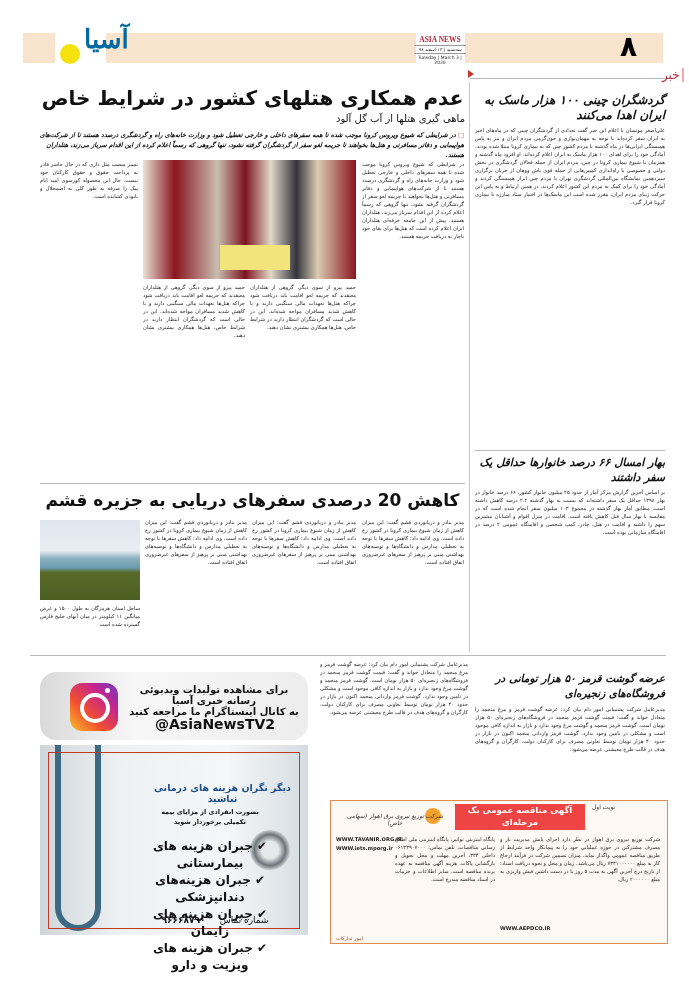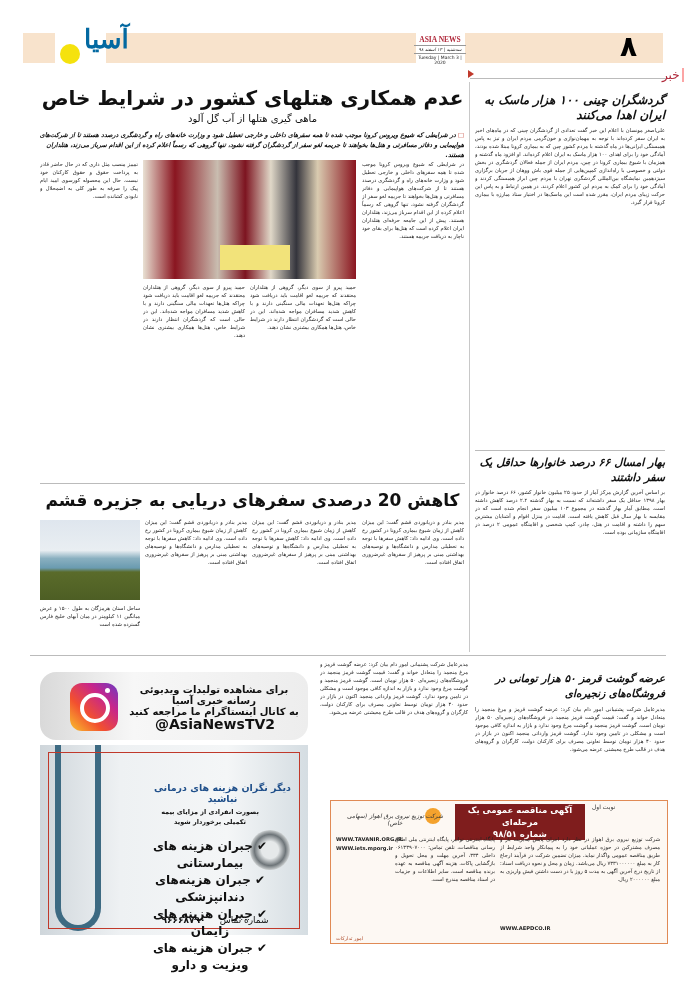--- a/index.html
+++ b/index.html
@@ -17,21 +17,21 @@
   .paper-date-en{left:414px;top:53px;width:52px;font-size:4.5px;color:#222;text-align:center;border-top:1px solid #999;padding-top:1px;}
   .page-no{left:620px;top:30px;font-size:28px;font-weight:bold;color:#000;}
   .section-tag{left:662px;top:68px;font-size:12px;color:#b0283a;border-right:2px solid #fca5a5;padding-right:2px;}
   .section-rule{left:470px;top:78px;width:196px;height:1px;background:#bbb;}
   .play-icon{left:468px;top:70px;width:0;height:0;border-top:4px solid transparent;border-bottom:4px solid transparent;border-left:6px solid #c0392b;}
   .vline{left:469px;top:82px;width:1px;height:570px;background:#c8c8c8;}
   .hline{background:#bbb;height:1px;}
   
   .h-right{left:475px;top:93px;width:190px;font-size:12px;font-weight:bold;line-height:15px;}
   .h-main{left:40px;top:86px;width:425px;font-size:20px;font-weight:bold;text-align:center;direction:rtl;}
-  .h-sub{left:40px;top:113px;width:425px;font-size:10px;text-align:center;direction:rtl;}
+  .h-sub{left:40px;top:113px;width:425px;font-size:10px;direction:rtl;}
   .lead{left:28px;top:130px;width:436px;font-size:6.3px;font-weight:bold;line-height:10px;}
   .lead-mark{color:#c0392b;}
   .body{font-size:5.2px;line-height:8px;color:#222;text-align:justify;direction:rtl;overflow:hidden;}
   .h2-right{left:475px;top:455px;width:190px;font-size:11px;font-weight:bold;line-height:15px;}
   .h-qeshm{left:40px;top:490px;width:425px;font-size:17px;font-weight:bold;text-align:center;direction:rtl;}
   .h3-right{left:475px;top:671px;width:190px;font-size:10.5px;font-weight:bold;line-height:15px;}
   
   .photo-train{left:143px;top:160px;width:213px;height:119px;background:linear-gradient(90deg,#e9e1d3 0%,#8a1520 15%,#c9bdb0 35%,#7d1420 48%,#e0d8c8 60%,#34343c 72%,#d9cbb0 82%,#8a1520 100%);}
   .train-table{left:220px;top:245px;width:70px;height:25px;background:#f2e37a;}
   .photo-sea{left:40px;top:520px;width:100px;height:80px;background:linear-gradient(180deg,#dfe6ee 0%,#e9eef2 38%,#8ab0c0 48%,#6a9bb0 60%,#5a6b2a 65%,#4d5e24 100%);}
@@ -46,21 +46,21 @@
   .ins{left:40px;top:745px;width:268px;height:190px;background:linear-gradient(90deg,#cfd6db 0%,#eef1f3 30%,#f4f6f7 70%,#d5dde2 100%);}
   .ins-frame{left:48px;top:752px;width:250px;height:175px;border:1px solid #c0392b;}
   .ins-title{left:140px;top:782px;width:165px;font-size:9.5px;font-weight:bold;color:#1f4f8a;direction:rtl;text-align:center;}
   .ins-sub{left:140px;top:807px;width:140px;font-size:6.5px;font-weight:bold;text-align:center;line-height:10px;direction:rtl;}
   .ins-list{left:140px;top:838px;width:140px;font-size:12px;font-weight:bold;text-align:center;line-height:17px;direction:rtl;}
   .ins-phone{left:140px;top:915px;width:150px;font-size:9px;direction:rtl;text-align:center;}
   .steth{left:55px;top:745px;width:34px;height:180px;border:6px solid #3d6a82;border-top:none;border-radius:0 0 30px 30px;}
   .steth-head{left:250px;top:830px;width:40px;height:40px;border-radius:50%;background:radial-gradient(circle,#e6e9ea 30%,#6e7579 55%,#c7cbcc 70%);}
   
   .tender{left:330px;top:800px;width:336px;height:142px;border:1px solid #e08a55;background:#fdf8f3;}
-  .tender-banner{left:455px;top:804px;width:130px;height:36px;background:#7f1d1d;color:#fff;font-size:8.5px;font-weight:bold;text-align:center;line-height:12px;direction:rtl;}
+  .tender-banner{left:455px;top:804px;width:130px;height:26px;background:#ef4444;color:#fff;font-size:8.5px;font-weight:bold;text-align:center;line-height:12px;direction:rtl;}
   .tender-company{left:340px;top:812px;width:110px;font-size:6px;font-style:italic;direction:rtl;text-align:center;color:#333;}
   .tender-logo{left:425px;top:808px;width:16px;height:16px;background:#f4a22d;border-radius:50%;}
   .tender-turn{left:592px;top:803px;font-size:6px;color:#333;}
   .tender-url{font-size:5.2px;font-weight:bold;color:#222;}
 </style>
 </head>
 <body>
 
 <div class="abs mast"></div>
 <div class="abs logo-box"></div>

